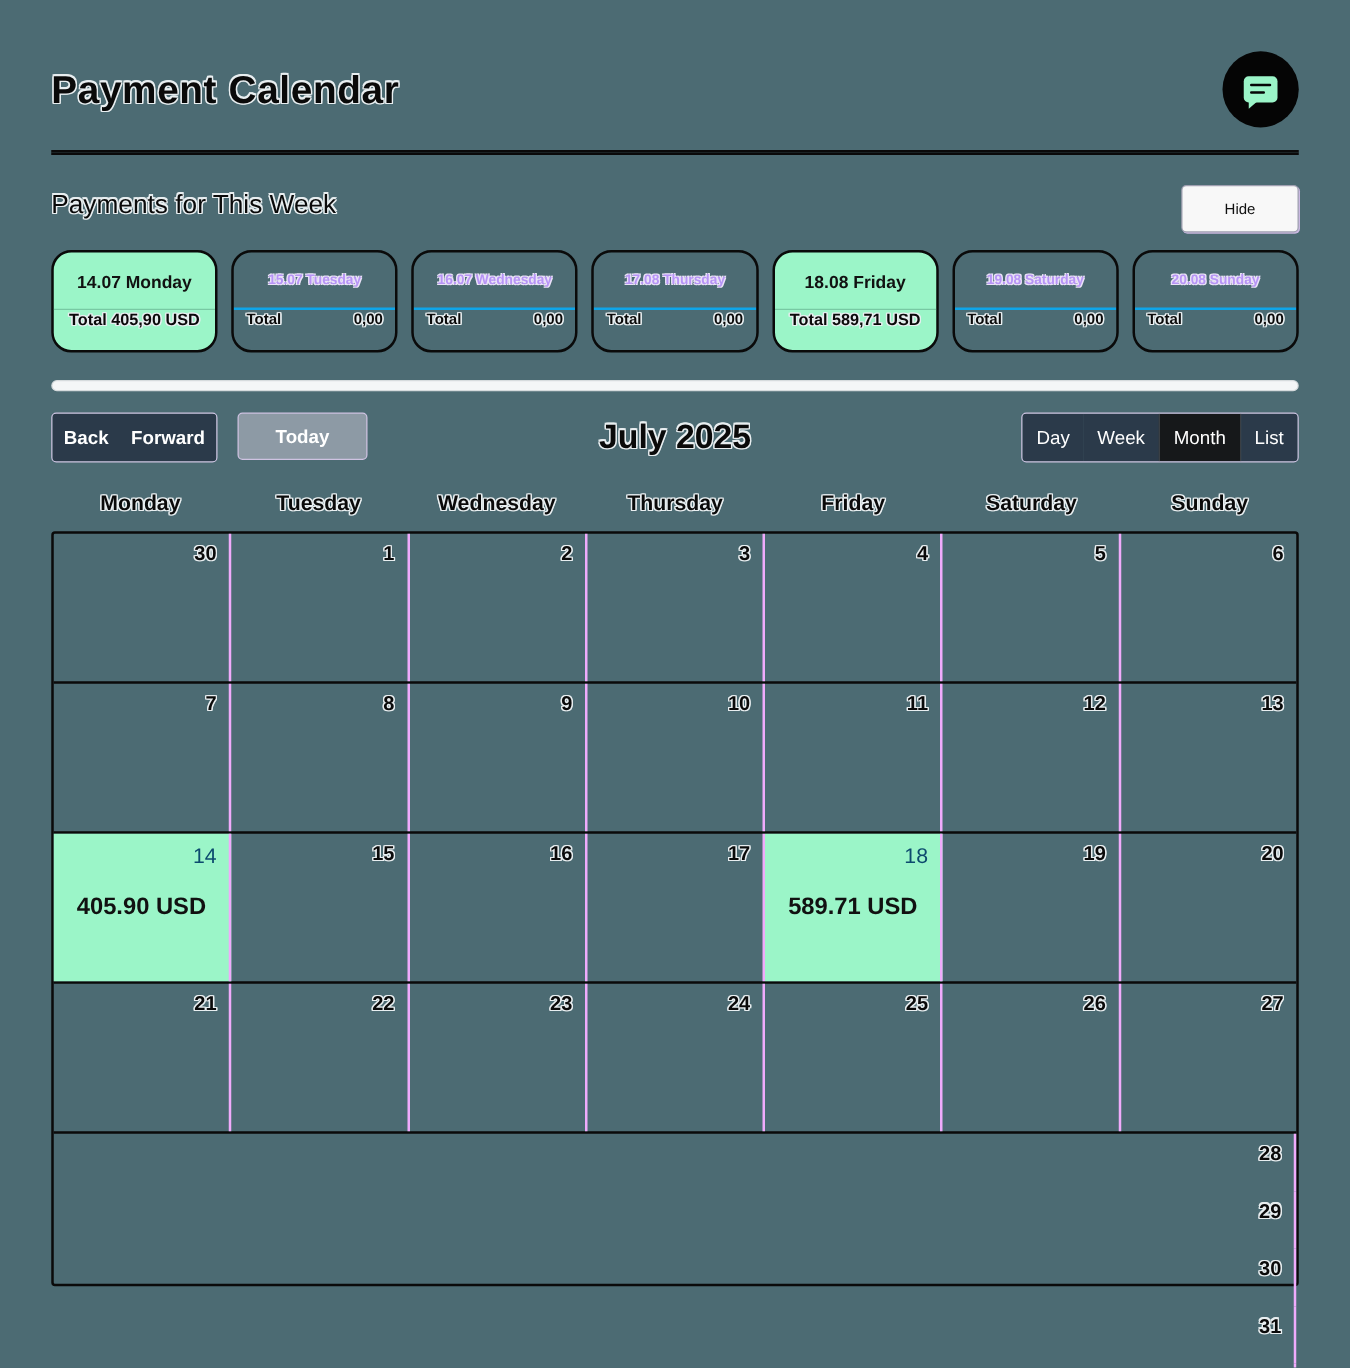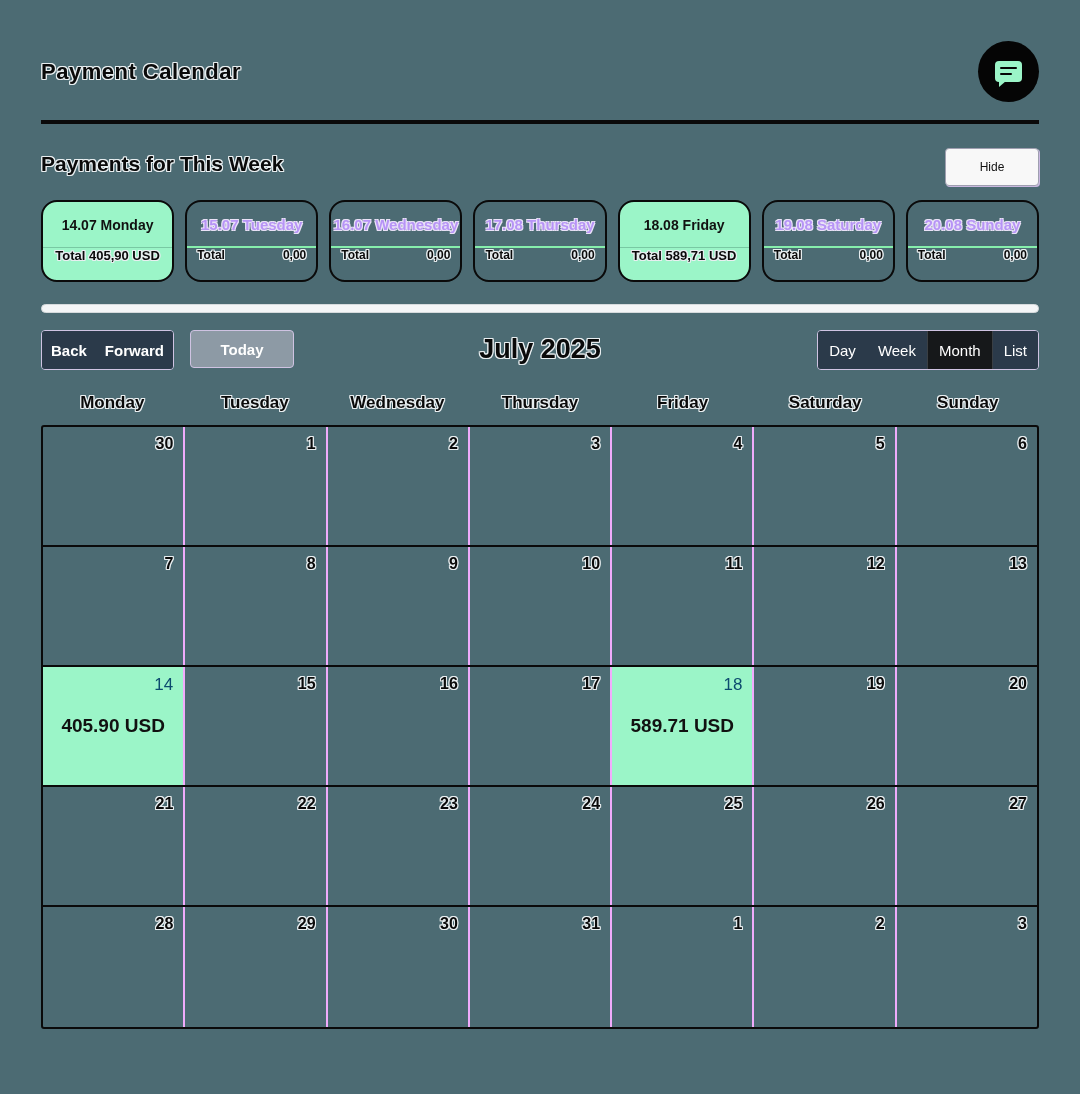--- a/index.html
+++ b/index.html
@@ -43,21 +43,21 @@
   }
 
   
   .header {
     position: relative;
     height: 122px;
     display: flex;
     align-items: center;
   }
   .page-title {
-    font-size: 22px;
+    font-size: 31px;
     font-weight: bold;
     letter-spacing: .5px;
     margin-top: 22px;
   }
   .chat-button {
     position: absolute;
     right: 0;
     top: 41px;
     width: 61px;
     height: 61px;
@@ -101,21 +101,21 @@
     border-bottom: 2px solid #0a0a0a;
     margin-bottom: 26px;
     position: relative;
     top: -2px;
   }
 
   
   .week-section { position: relative; }
   .week-heading {
     font-size: 21px;
-    font-weight: bold;
+    font-weight: normal;
     margin-bottom: 24px;
   }
   .hide-button {
     position: absolute;
     right: 0;
     top: -4px;
     width: 94px;
     height: 38px;
     background: #f8f8f8;
     border: 1px solid #9f9fb0;
@@ -138,22 +138,22 @@
     overflow: hidden;
     background: transparent;
     cursor: pointer;
   }
   .day-card.active { background: #9bf5c8; }
   .day-card-head {
     height: 46px;
     display: flex;
     align-items: center;
     justify-content: center;
-    border-bottom: 2px solid #86efac;
-    font-size: 15px;
+    border-bottom: 2px solid #0ea5e9;
+    font-size: 11px;
     font-weight: bold;
   }
   .day-card.active .day-card-head {
     color: #111;
     text-shadow: none;
     border-bottom: 1px solid #78c9a3;
     font-size: 14px;
   }
   .day-card-total {
     height: 32px;
@@ -263,21 +263,21 @@
   .month-grid {
     border: 2px solid #0a0a0a;
     border-radius: 3px;
     background: transparent;
   }
   .grid-row {
     display: flex;
     border-bottom: 2px solid #0a0a0a;
     height: 120px;
   }
-  .grid-row:last-child { border-bottom: none; }
+  .grid-row:last-child { border-bottom: none; flex-direction: column; }
   .grid-cell {
     flex: 1 1 0;
     border-right: 2px solid #f0abfc;
     position: relative;
     padding: 8px 10px 0 10px;
     cursor: pointer;
   }
   .grid-cell:last-child { border-right: none; }
   .grid-cell.active { background: #9bf5c8; }
   .cell-number {

